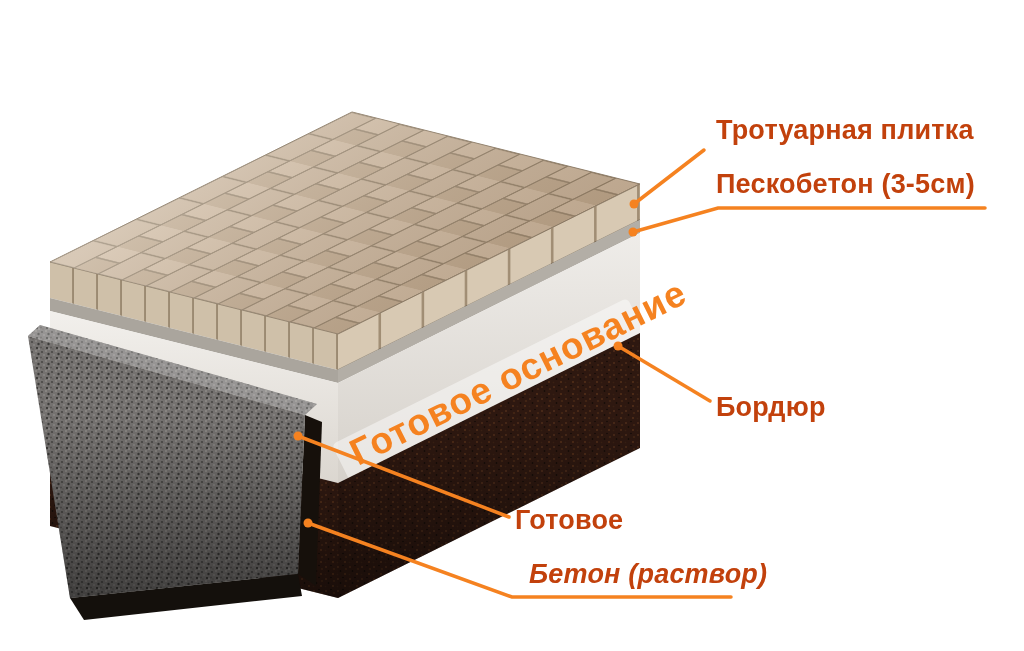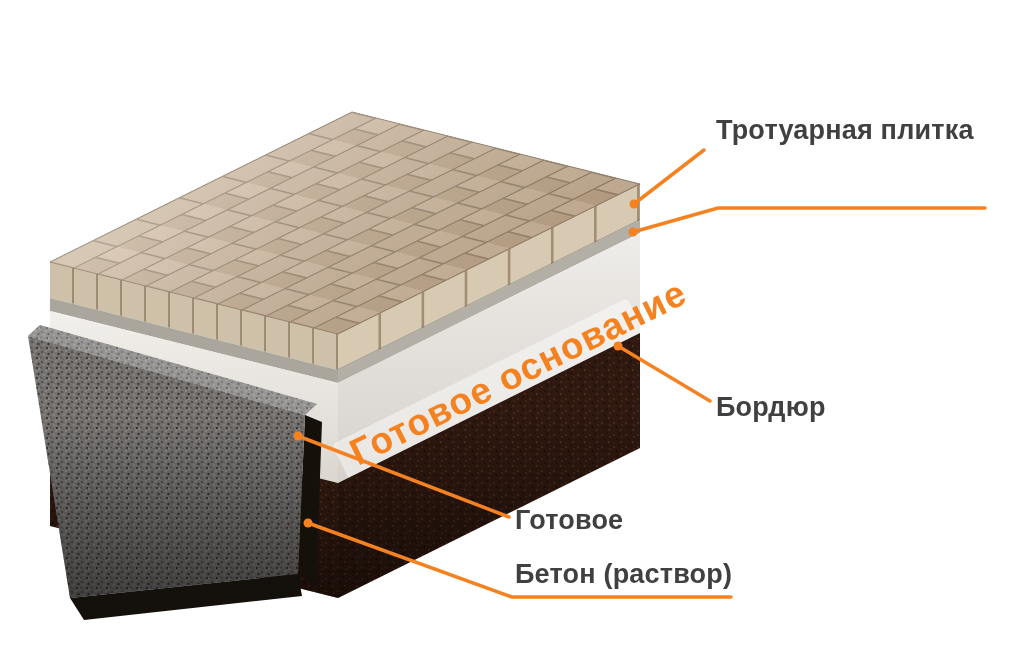--- a/index.html
+++ b/index.html
@@ -6,21 +6,21 @@
   body {
     width:1024px; height:651px; overflow:hidden;
     font-family:"Liberation Sans","DejaVu Sans",sans-serif;
   }
   .stage { position:relative; width:1024px; height:651px; background:#ffffff; }
   .stage svg { position:absolute; left:0; top:0; }
   .label {
     position:absolute;
     font-weight:700;
     font-size:27px;
-    color:#404040;
+    color:#c2410c;
     letter-spacing:.2px;
     white-space:nowrap;
     line-height:1.1;
   }
   .base-text {
     font-family:"Liberation Sans","DejaVu Sans",sans-serif;
     font-weight:700;
     font-size:37px;
     letter-spacing:1px;
     fill:#f58220;
@@ -128,17 +128,18 @@
     <g fill="#f58220">
       <circle cx="634" cy="204" r="4.5"></circle>
       <circle cx="633" cy="232" r="4.5"></circle>
       <circle cx="618" cy="346" r="4.5"></circle>
       <circle cx="298" cy="436" r="4.5"></circle>
       <circle cx="308" cy="523" r="4.5"></circle>
     </g>
   </svg>
 
   <div class="label" style="left:716px; top:116px;">Тротуарная плитка</div>
+  <div class="label" style="left:716px; top:170px;">Пескобетон (3-5см)</div>
   <div class="label" style="left:716px; top:393px;">Бордюр</div>
   <div class="label" style="left:515px; top:506px;">Готовое</div>
-  <div class="label" style="left:515px; top:560px;">Бетон (раствор)</div>
+  <div class="label" style="left:529px; top:560px;font-style:italic;">Бетон (раствор)</div>
 
 </div>
 
 </body></html>

